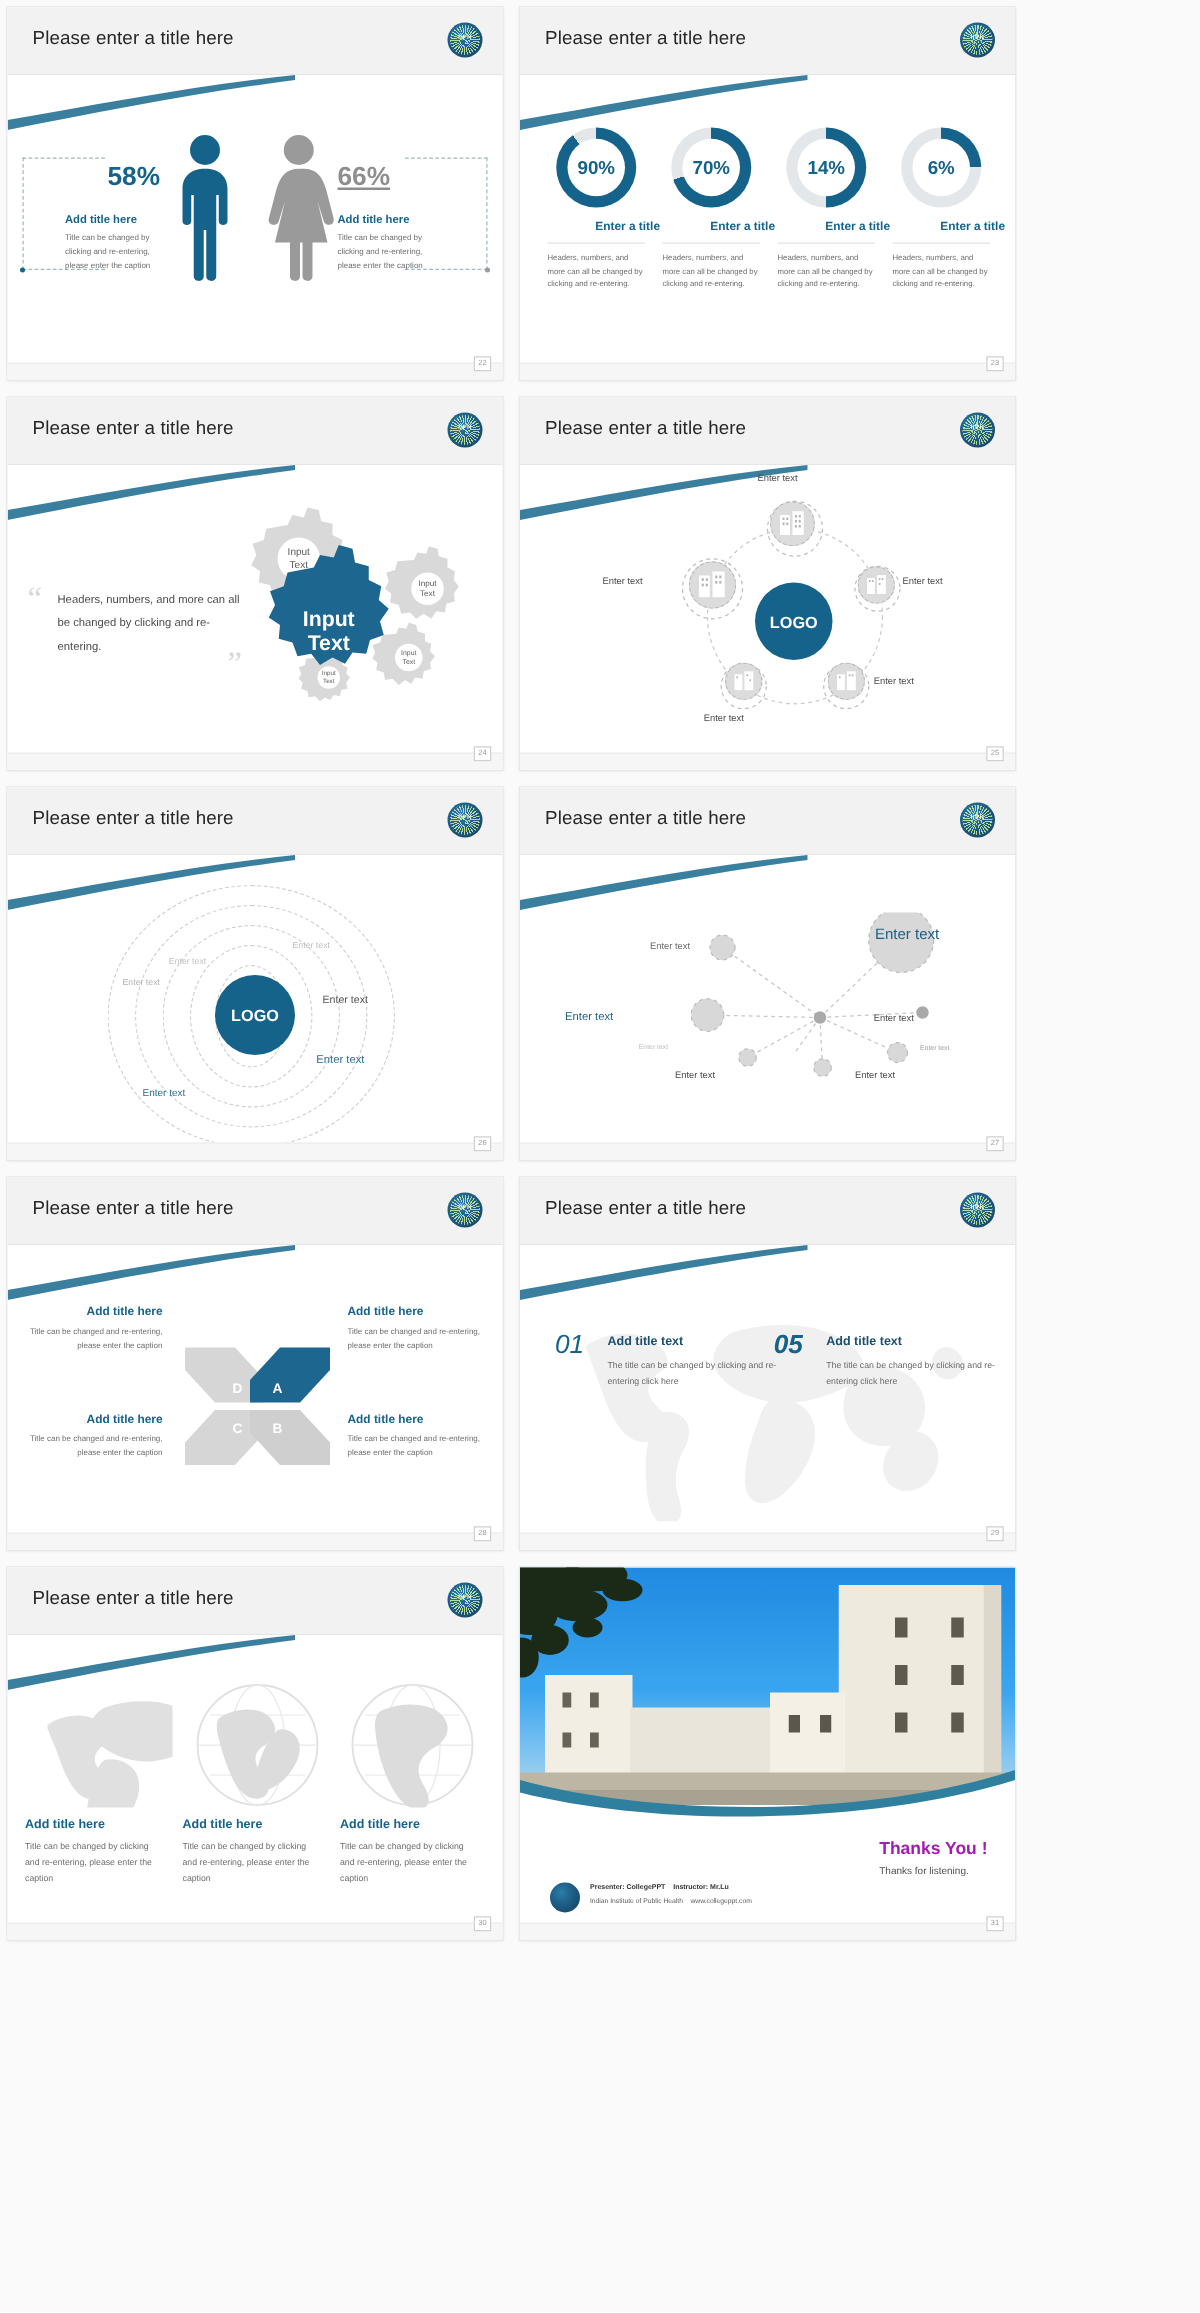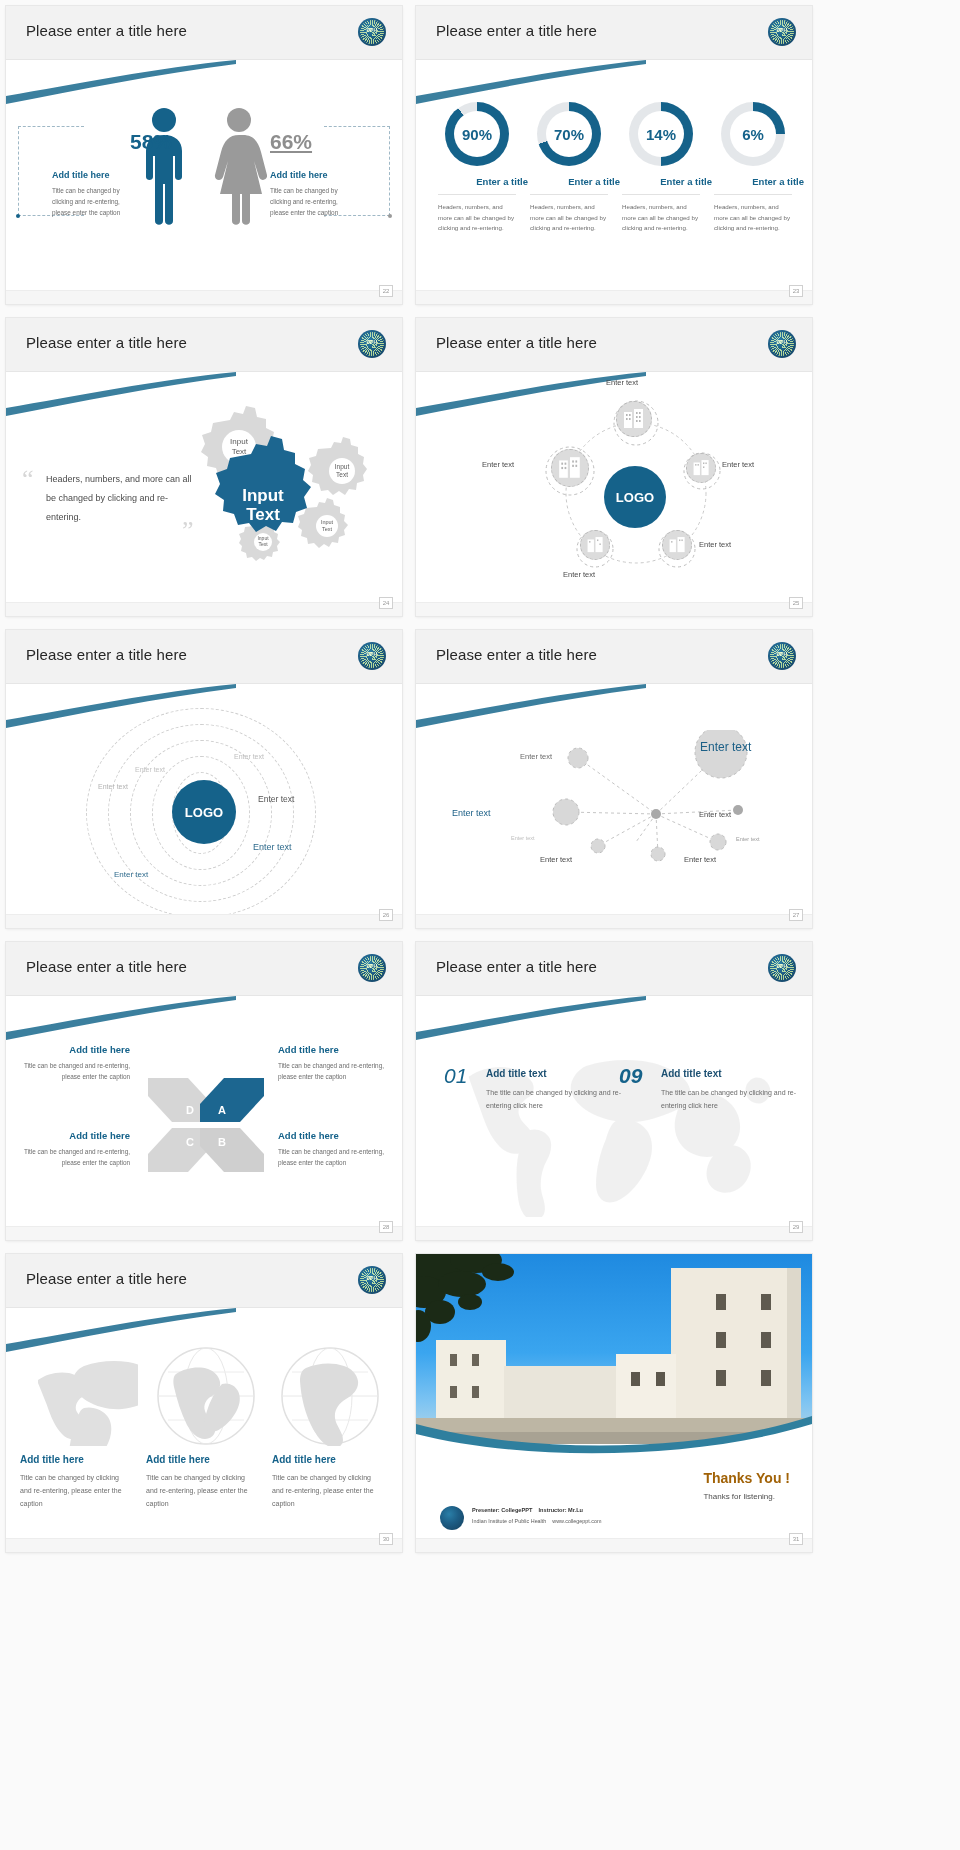--- a/index.html
+++ b/index.html
@@ -19,21 +19,21 @@
             repeating-conic-gradient(from 0deg, rgba(180,205,60,.95) 0deg 5deg, rgba(20,60,92,0) 5deg 12deg);
           mix-blend-mode:screen; }
   .logo .lt{ position:absolute; left:0; right:0; top:9px; text-align:center; font-size:5px; color:#eaf4cf; font-weight:700; letter-spacing:.3px;}
   .pg { position:absolute; right:9px; bottom:7px; width:14px; height:12px; border:1px solid #d0d0d0;
         font-size:6px; color:#9a9a9a; text-align:center; line-height:11px; background:#fff; }
   .swoosh { position:absolute; left:0; top:44px; width:100%; height:56px; overflow:hidden; }
   .swoosh svg{ display:block; }
   .footstrip{ position:absolute; left:0; bottom:0; width:100%; height:14px; background:#f6f6f6; border-top:1px solid #ededed; }
 
   
-  .t-teal { color:#15628a;margin-left:44px; }
+  .t-teal { color:#15628a; }
   .t-grey { color:#8e8e8e;text-decoration:underline; }
   .bodytxt{ font-size:6.4px; line-height:11px; color:#6d6d6d; }
   .h-small{ font-size:9px; font-weight:700; color:#15628a; }
 
   
   .pct { position:absolute; font-size:21px; font-weight:700; }
   .dashbox{ position:absolute; border:1px dashed #9fb8c6; }
   .dot{ position:absolute; width:4px; height:4px; border-radius:50%; background:#15628a; }
   .dot.g{ background:#9a9a9a; }
 
@@ -442,21 +442,21 @@
         <path d="M258 52c14-4 30 0 40 11 7 8 10 20 7 30-3 11-13 19-24 21-12 3-25-1-33-10-7-8-9-20-6-30 3-11 6-19 16-22z"></path>
         <path d="M292 104c9-3 19 2 23 11 4 9 1 20-5 27-7 8-18 11-27 7-8-3-12-13-10-22 2-10 10-20 19-23z"></path>
         <path d="M320 36c7-2 14 3 16 10 1 6-2 13-8 15-7 2-14-2-16-9-2-7 2-14 8-16z"></path>
       </g>
     </svg>
 
     <div style="position:absolute;left:28px;top:122px;font-size:21px;font-weight:400;font-style:italic;color:#15628a;">01</div>
     <div style="position:absolute;left:70px;top:126px;font-size:10px;font-weight:700;color:#1b4f71;">Add title text</div>
     <div style="position:absolute;left:70px;top:144px;width:150px;font-size:7px;line-height:13px;color:#6a6a6a;">The title can be changed by clicking and re-entering click here</div>
 
-    <div style="position:absolute;left:203px;top:122px;font-size:21px;font-weight:700;font-style:italic;color:#15628a;">09</div>
+    <div style="position:absolute;left:203px;top:122px;font-size:21px;font-weight:700;font-style:italic;color:#15628a;">05</div>
     <div style="position:absolute;left:245px;top:126px;font-size:10px;font-weight:700;color:#1b4f71;">Add title text</div>
     <div style="position:absolute;left:245px;top:144px;width:148px;font-size:7px;line-height:13px;color:#6a6a6a;">The title can be changed by clicking and re-entering click here</div>
 
     <div class="footstrip"></div>
     <div class="pg">29</div>
   </div>
 
   <div class="slide" style="left:6px;top:1254px;width:396px;height:298px;">
     <div class="hdr"></div>
       <div class="hdrline"></div>
@@ -550,21 +550,21 @@
 
       <div style="position:absolute;left:0;bottom:0;width:100%;height:26px;background:#bdb6a4;"></div>
       <div style="position:absolute;left:0;bottom:0;width:100%;height:12px;background:#a8a293;"></div>
     </div>
     <svg style="position:absolute;left:0;top:160px;" width="396" height="52" viewBox="0 0 396 52">
       <path d="M0 16 C110 44 280 44 396 8 L396 52 L0 52 Z" fill="#ffffff"></path>
       <path d="M0 10 C110 40 280 40 396 2 L396 10 C280 46 110 48 0 20 Z" fill="#2f7f9e"></path>
     </svg>
 
     <div style="position:absolute;right:22px;top:216px;text-align:left;">
-      <div style="font-size:14px;font-weight:700;color:#a16207;">Thanks You !</div>
+      <div style="font-size:14px;font-weight:700;color:#a21caf;">Thanks You !</div>
       <div style="font-size:8px;color:#4e4e4e;margin-top:6px;">Thanks for listening.</div>
     </div>
 
     <div style="position:absolute;left:24px;top:252px;width:24px;height:24px;border-radius:50%;
                 background:radial-gradient(circle at 38% 34%, #2a7fa8 0%, #1d5e86 42%, #143e5c 100%);"></div>
     <div style="position:absolute;left:56px;top:253px;font-size:5.6px;color:#333;font-weight:700;">
       <span>Presenter:</span>
       <span>CollegePPT</span>
       &nbsp;&nbsp;
       <span>Instructor:</span>

